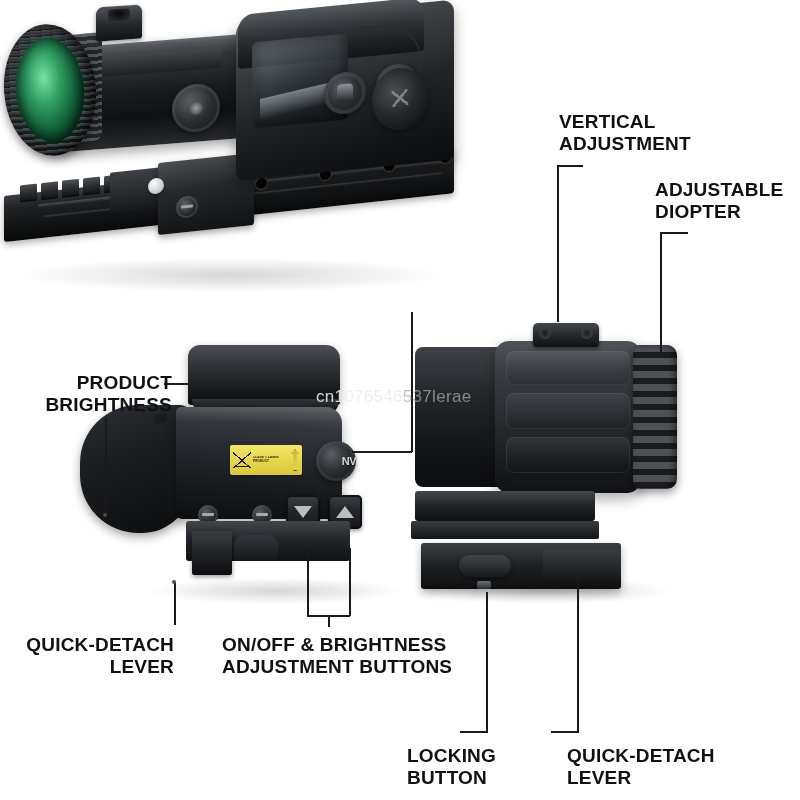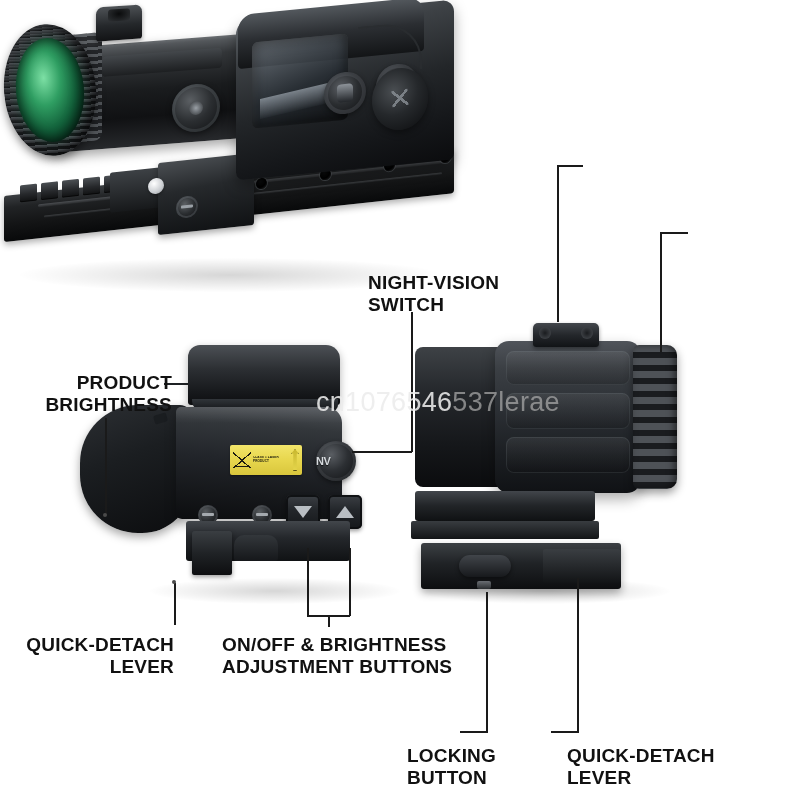--- a/index.html
+++ b/index.html
@@ -35,21 +35,21 @@
   .lead.h { height: 1.6px; }
   .dot {
     position: absolute; width: 4px; height: 4px;
     border-radius: 50%; background: #4a4a4a;
   }
 
   
   .watermark {
     position: absolute;
     font-family: "Liberation Sans", sans-serif;
-    font-size: 27px;
+    font-size: 17px;
     color: rgba(170,170,170,0.72);
     letter-spacing: 0.3px;
     mix-blend-mode: normal;
     white-space: nowrap;
     pointer-events: none;
     z-index: 40;
   }
   .watermark .wm-dark { color: rgba(236,236,236,0.88); }
 
   
@@ -275,21 +275,21 @@
   .hs-laserlabel .lbl-arrow{
     width:8px; height:22px; margin-right:3px; flex:none;
     background: linear-gradient(180deg, #c9b830, #e4d44a);
     clip-path: polygon(50% 0%, 100% 22%, 72% 22%, 72% 100%, 28% 100%, 28% 22%, 0% 22%);
     border:.5px solid #5c5418; box-sizing:border-box;
   }
   .hs-nv{
     position:absolute; left:186px; top:96px; width:40px; height:40px; border-radius:50%;
     background: radial-gradient(circle at 38% 34%, #5a5e63 0%, #2c2f33 45%, #0e0f11 100%);
     box-shadow: 0 2px 5px rgba(0,0,0,.45), inset 0 0 0 3px rgba(110,116,122,.2);
-    display:flex; align-items:center; justify-content:flex-start;
+    display:flex; align-items:center; justify-content:flex-end;
   }
   .hs-nv .nvtxt{
     font-size:11px; font-weight:700; color:#d6dade;
     font-family:"Liberation Sans",sans-serif; letter-spacing:-.5px;
     text-shadow: 0 1px 1px rgba(0,0,0,.7);
   }
   .hs-nvring{
     position:absolute; left:176px; top:86px; width:60px; height:60px; border-radius:50%;
     background: radial-gradient(circle at 40% 36%, rgba(90,95,100,.5), rgba(18,20,22,.95));
     z-index:-1;
@@ -549,24 +549,26 @@
   <div class="lead v" style="left:349px; top:548px; height:68px;"></div>
   <div class="lead h" style="left:307px; top:615px; width:43px;"></div>
   <div class="lead v" style="left:328px; top:615px; height:12px;"></div>
 
   <div class="lead v" style="left:486px; top:592px; height:140px;"></div>
   <div class="lead h" style="left:460px; top:731px; width:28px;"></div>
 
   <div class="lead v" style="left:577px; top:578px; height:154px;"></div>
   <div class="lead h" style="left:551px; top:731px; width:28px;"></div>
 
-  <div class="label left" style="left:368px; top:272px;"><span>NIGHT-VISION</span>
-<span>SWITCH</span></div>
-
-
+
+  <div class="label left" style="left:559px; top:111px;"><span>VERTICAL</span>
+<span>ADJUSTMENT</span></div>
+
+  <div class="label left" style="left:655px; top:179px;"><span>ADJUSTABLE</span>
+<span>DIOPTER</span></div>
 
   <div class="label right" style="left:0px; top:372px; width:172px;"><span>PRODUCT</span>
 <span>BRIGHTNESS</span></div>
 
   <div class="label right" style="left:0px; top:634px; width:174px;"><span>QUICK-DETACH</span>
 <span>LEVER</span></div>
 
   <div class="label left" style="left:222px; top:634px;"><span>ON/OFF &amp; BRIGHTNESS</span>
 <span>ADJUSTMENT BUTTONS</span></div>
 

